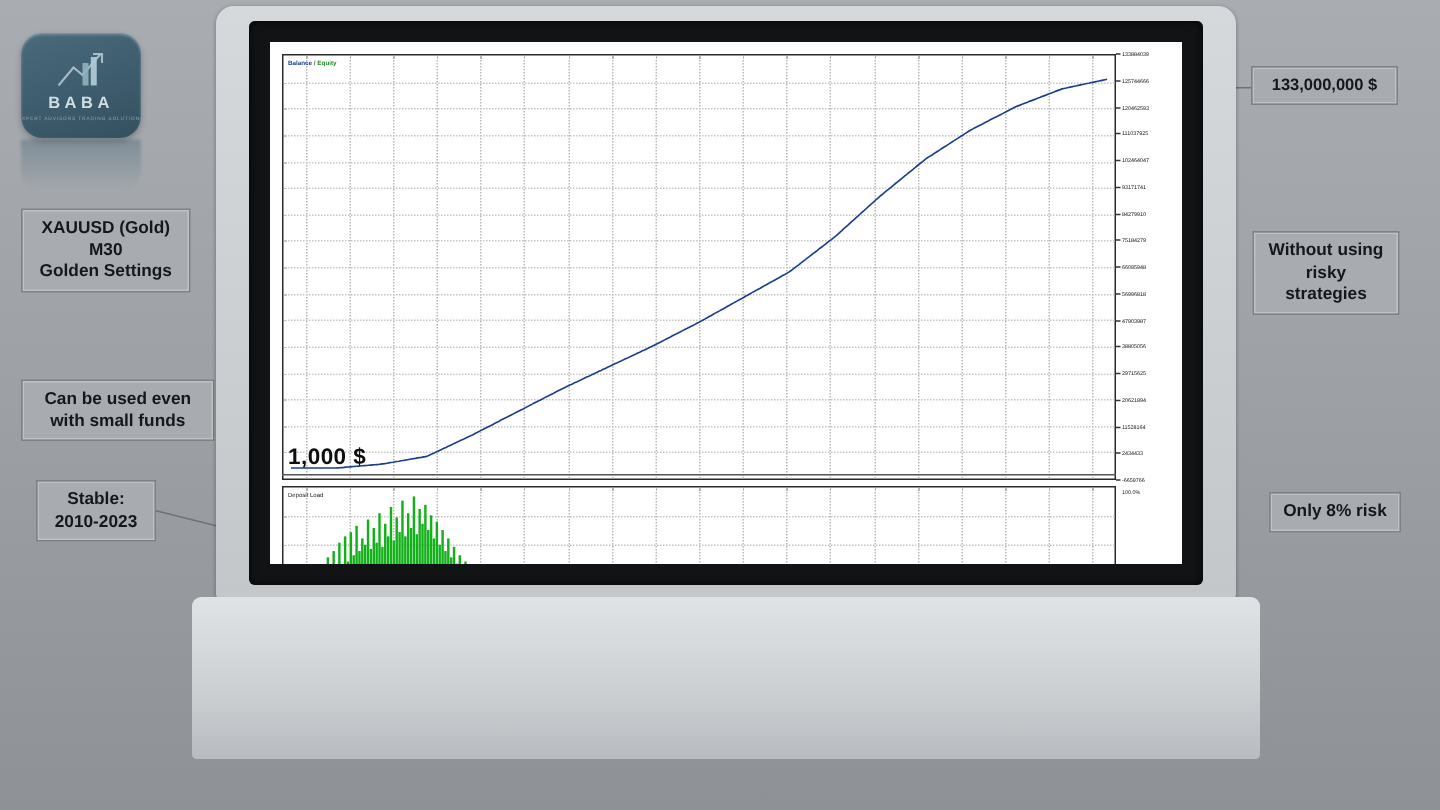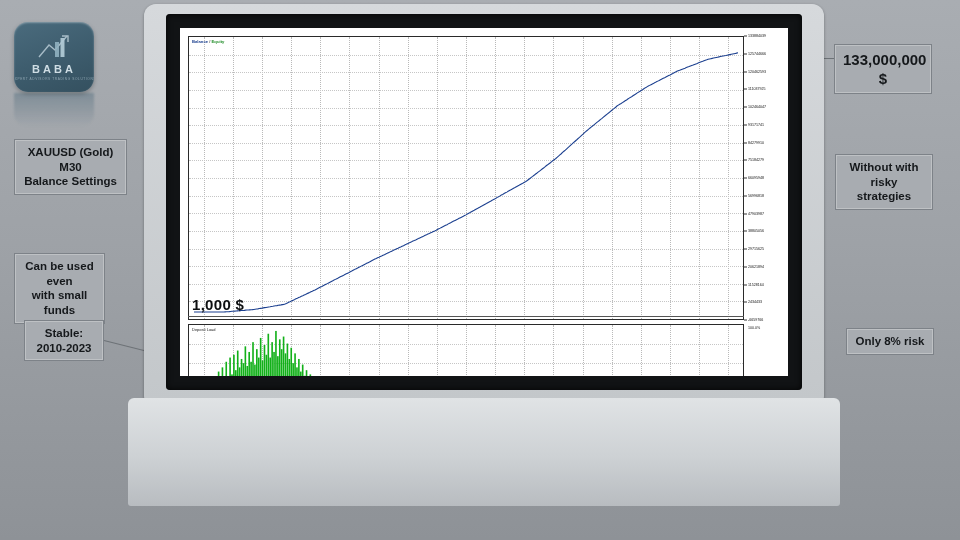--- a/index.html
+++ b/index.html
@@ -42,23 +42,23 @@
     border: 1px solid #7d8288;
     box-shadow: inset 0 0 0 1px rgba(255,255,255,.25);
     color: #15181b;
     font-weight: bold;
     text-align: center;
     line-height: 1.28;
     padding: 5px 8px;
     white-space: pre-line;
   }
   #callout-symbol   { left: 14px;  top: 139px; width: 113px; font-size: 11.5px; }
-  #callout-funds    { left: 14px;  top: 253px; width: 91px; font-size: 11.5px; }
+  #callout-funds    { left: 14px;  top: 253px; width: 129px; font-size: 11.5px; }
   #callout-stable   { left: 24px;  top: 320px; width: 80px;  font-size: 11.5px; }
-  #callout-total    { left: 834px; top: 44px;  width: 98px;  font-size: 15px; }
+  #callout-total    { left: 834px; top: 44px;  width: 98px;  font-size: 11px; }
   #callout-norisk   { left: 835px; top: 154px; width: 98px;  font-size: 11.5px; }
   #callout-risk     { left: 846px; top: 328px; width: 88px;  font-size: 11.5px; }
 
   
   .leader { position: absolute; background: #6d7277; }
   #leader-total { left: 806px; top: 58px; width: 28px; height: 1px; }
   #leader-stable{ left: 104px; top: 340px; width: 74px; height: 1px;
                   transform: rotate(14deg); transform-origin: left center; }
 
   
@@ -174,30 +174,30 @@
     <path d="M25 3 L31 3 L31 9" fill="none" stroke="#b9ccd6" stroke-width="1.4"></path>
     <rect x="18" y="9" width="4" height="15" fill="#9fc0ce" opacity=".9"></rect>
     <rect x="23.5" y="5" width="4" height="19" fill="#c3dbe6" opacity=".95"></rect>
   </svg>
   <div id="logo-word">BABA</div>
   <div id="logo-sub">EXPERT ADVISORS TRADING SOLUTIONS</div>
 </div>
 
 <div class="callout" id="callout-symbol">XAUUSD (Gold)
 M30
-Balance Settings</div>
+Golden Settings</div>
 <div class="callout" id="callout-funds">Can be used even
 with small funds</div>
 <div class="callout" id="callout-stable">Stable:
 2010-2023</div>
 <div class="leader" id="leader-stable"></div>
 
 <div class="callout" id="callout-total">133,000,000 $</div>
 <div class="leader" id="leader-total"></div>
-<div class="callout" id="callout-norisk">Without with
+<div class="callout" id="callout-norisk">Without using
 risky strategies</div>
 <div class="callout" id="callout-risk">Only 8% risk</div>
 
 <div id="laptop">
 
   <div id="lid">
     <div id="screen-bezel">
       <div id="screen">
 
         <div id="chart-root">

